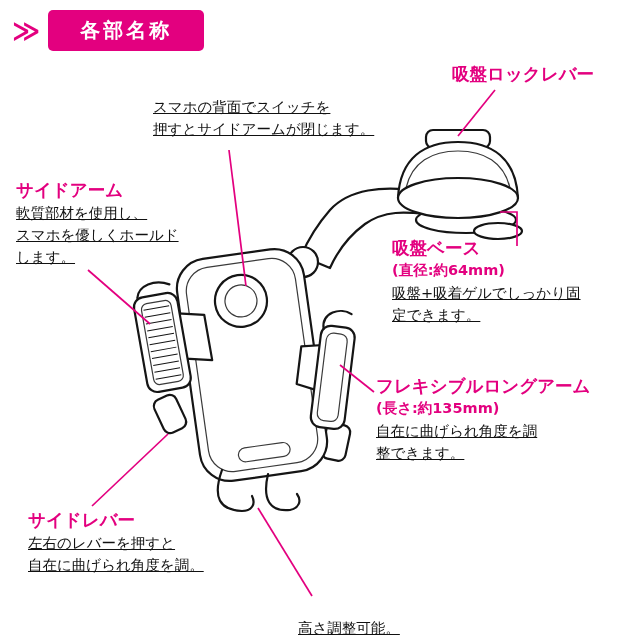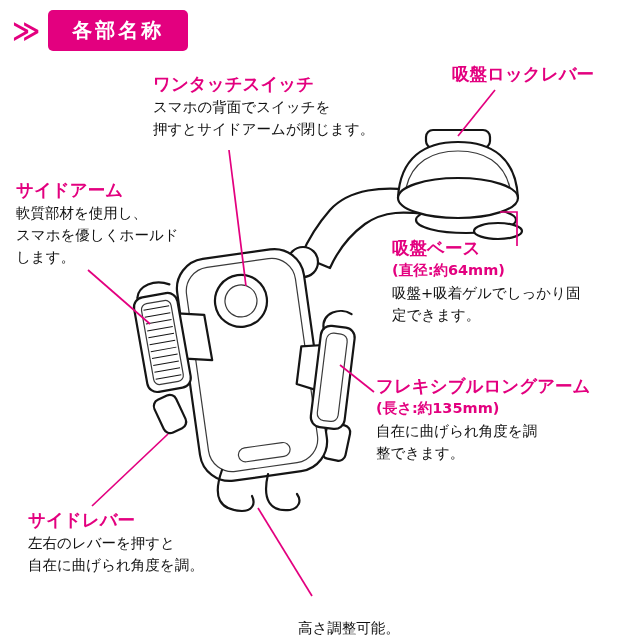--- a/index.html
+++ b/index.html
@@ -9,27 +9,27 @@
     position:relative;overflow:hidden;
   }
   .stage{position:absolute;inset:0;width:640px;height:640px;}
   svg.art{position:absolute;left:0;top:0;}
 
   
   .header{position:absolute;left:12px;top:10px;display:flex;align-items:center;gap:8px;}
   .chev{color:var(--accent,#e3007f);font-weight:bold;font-size:27px;line-height:1;}
   .badge{
     background:var(--accent,#e3007f);color:#ffffff;font-weight:bold;
-    font-size:20px;letter-spacing:3px;padding:7px 24px;border-radius:5px;
+    font-size:20px;letter-spacing:3px;padding:7px 32px;border-radius:5px;
   }
 
   
   .t{position:absolute;font-weight:bold;font-size:17.5px;color:var(--accent,#e3007f);white-space:nowrap;}
   .spec{position:absolute;font-size:14.5px;font-weight:bold;color:var(--accent,#e3007f);white-space:nowrap;}
-  .d{position:absolute;font-size:14.5px;color:#111;line-height:1.5;white-space:pre-line;}
+  .d{position:absolute;font-size:14.5px;color:#111;line-height:1.5;white-space:pre-line;text-decoration:underline;}
 
   
   .draw{fill:#ffffff;stroke:#151515;stroke-width:2.2;stroke-linejoin:round;}
   .draw-open{fill:none;stroke:#151515;stroke-width:2.2;stroke-linecap:round;stroke-linejoin:round;}
   .draw-thin{fill:none;stroke:#3a3a3a;stroke-width:1.2;}
   .hatch{fill:none;stroke:#151515;stroke-width:1;}
   .callout path{fill:none;stroke:var(--accent,#e3007f);stroke-width:1.7;}
 </style>
 </head>
 <body>
@@ -91,21 +91,20 @@
       <path d="M92,506 L168,434"></path>
       <path d="M312,596 L258,508"></path>
     </g>
   </svg>
 
   <div class="header">
     <span class="chev">≫</span>
     <span class="badge">各部名称</span>
   </div>
 
-  <div class="t" style="left:153px;top:72px">ワンタッチスイッチ</div>
   <div class="d" style="left:153px;top:97px">スマホの背面でスイッチを
 押すとサイドアームが閉じます。</div>
 
   <div class="t" style="left:16px;top:178px">サイドアーム</div>
 
   <div class="t" style="left:452px;top:62px">吸盤ロックレバー</div>
   <div class="d" style="left:16px;top:203px">軟質部材を使用し、
 スマホを優しくホールド
 します。</div>
 

